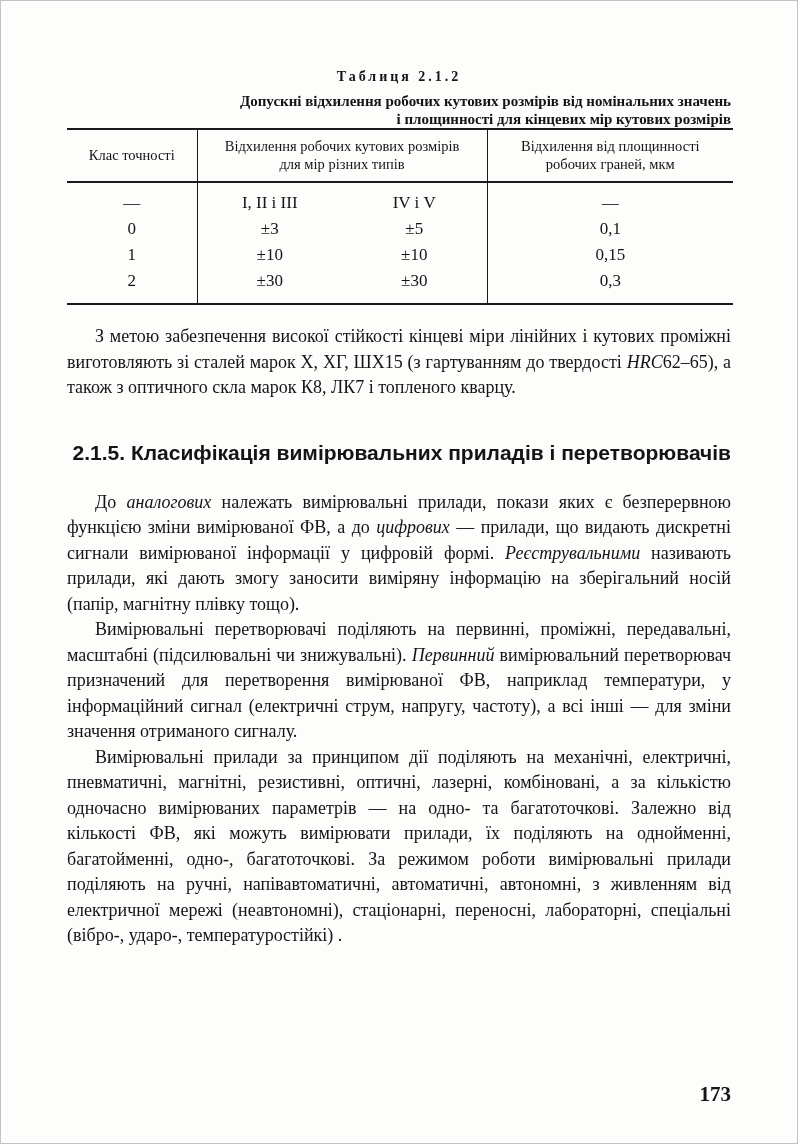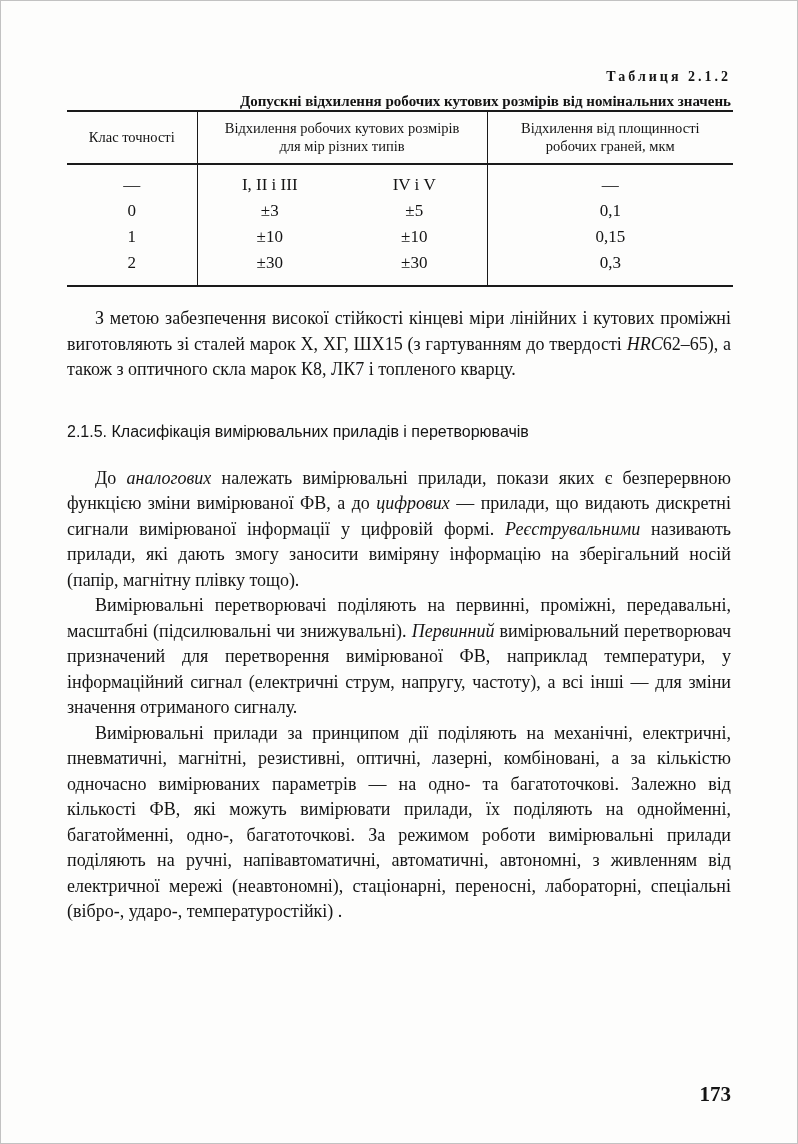--- a/index.html
+++ b/index.html
@@ -12,21 +12,21 @@
     border: 1px solid #c2c2c2;
     box-sizing: border-box;
     padding: 68px 66px 0 66px;
     font-family: "Liberation Serif", "DejaVu Serif", serif;
     color: #141414;
     overflow: hidden;
   }
 
   
   .table-label {
-    text-align: right;
+    text-align: center;
     font-weight: bold;
     font-size: 14px;
     letter-spacing: 3px;
     margin-bottom: 7px;
   }
 
   
   .table-caption {
     text-align: right;
     font-weight: bold;
@@ -67,43 +67,44 @@
     font-size: 18px;
     line-height: 25.5px;
     text-align: justify;
     text-indent: 28px;
   }
   .first-after-table { margin-top: 19px; }
 
   .section-heading {
     margin: 40px 0 25px 0;
     font-family: "Liberation Sans", "DejaVu Sans", sans-serif;
-    font-weight: normal;
-    font-size: 16px;
-    text-align: left;
+    font-weight: bold;
+    font-size: 21px;
+    text-align: right;
   }
 
   .page-number {
     position: absolute;
     right: 66px;
     bottom: 36px;
     font-weight: bold;
     font-size: 21px;
   }
   i { font-style: italic; }
 </style>
 </head>
 <body>
 
 <div class="page">
 
   <div class="table-label">Таблиця 2.1.2</div>
 
   <div class="table-caption">
     <div>Допускні відхилення робочих кутових розмірів від номінальних значень</div>
+    <div>і площинності для кінцевих мір кутових розмірів</div>
   </div>
 
   <table class="spec-table">
     <colgroup>
       <col style="width:130px">
       <col style="width:145px">
       <col style="width:145px">
       <col style="width:246px">
     </colgroup>
     <thead>

